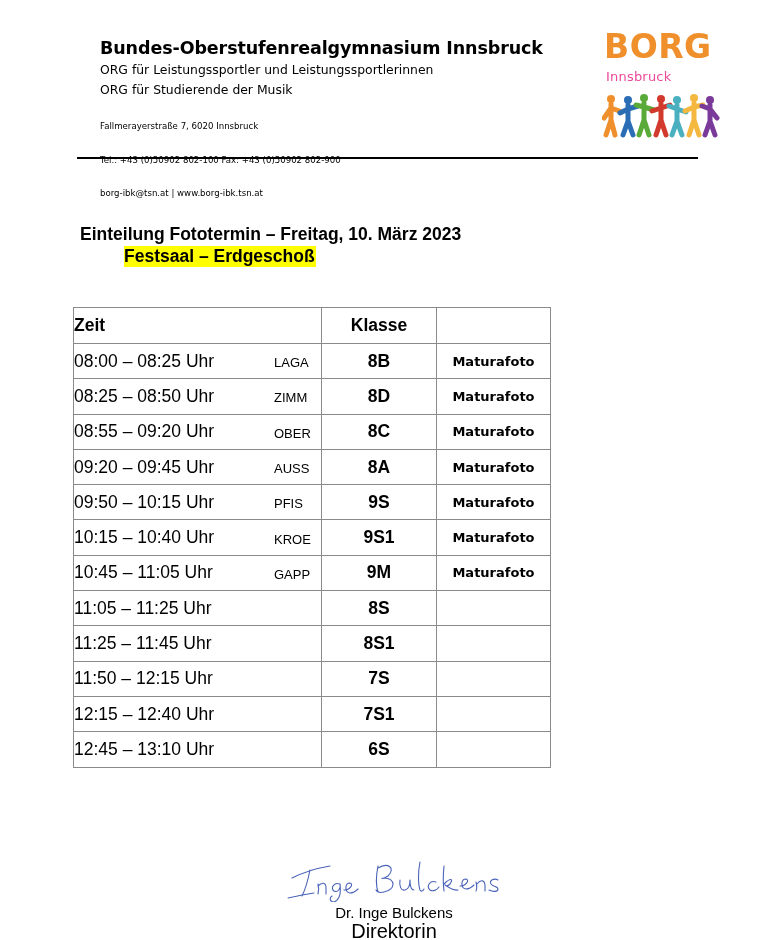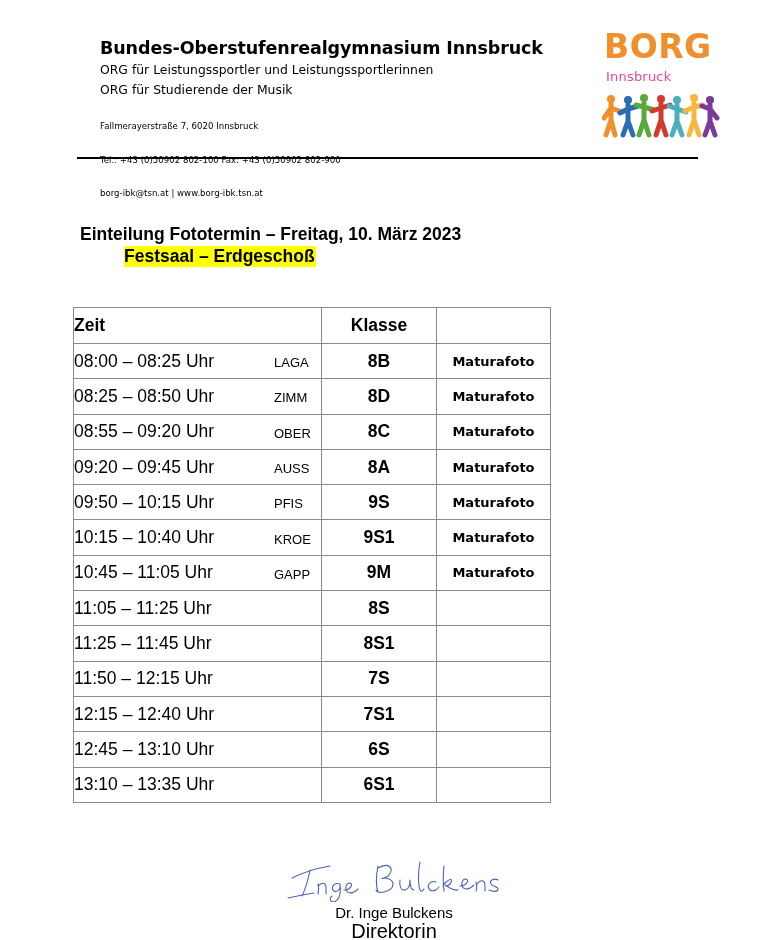--- a/index.html
+++ b/index.html
@@ -162,25 +162,20 @@
       <tr class="data-row">
         <td class="zeit"><span>12:15 – 12:40 Uhr</span><span class="kuerzel"></span></td>
         <td class="klasse">7S1</td>
         <td class="note"></td>
       </tr>
       <tr class="data-row">
         <td class="zeit"><span>12:45 – 13:10 Uhr</span><span class="kuerzel"></span></td>
         <td class="klasse">6S</td>
         <td class="note"></td>
       </tr>
-      <tr class="data-row">
-        <td class="zeit"><span>13:10 – 13:35 Uhr</span><span class="kuerzel"></span></td>
-        <td class="klasse">6S1</td>
-        <td class="note"></td>
-      </tr>
     </tbody>
   </table>
 
   <svg class="signature" viewBox="0 0 220 44">
     <g fill="none" stroke="#4a63b8" stroke-width="1.1" stroke-linecap="round" stroke-linejoin="round">
       <path d="M8 20 C20 14 34 10 46 8"></path>
       <path d="M26 12 C24 22 22 30 18 38"></path>
       <path d="M4 40 C14 38 22 36 30 35"></path>
       <path d="M34 26 C35 30 35 33 34 36 M34 28 C38 24 42 24 42 30 L42 36"></path>
       <path d="M56 26 C50 24 46 30 50 33 C54 35 57 30 56 26 C57 34 56 42 50 44 C46 44 45 40 48 38"></path>

